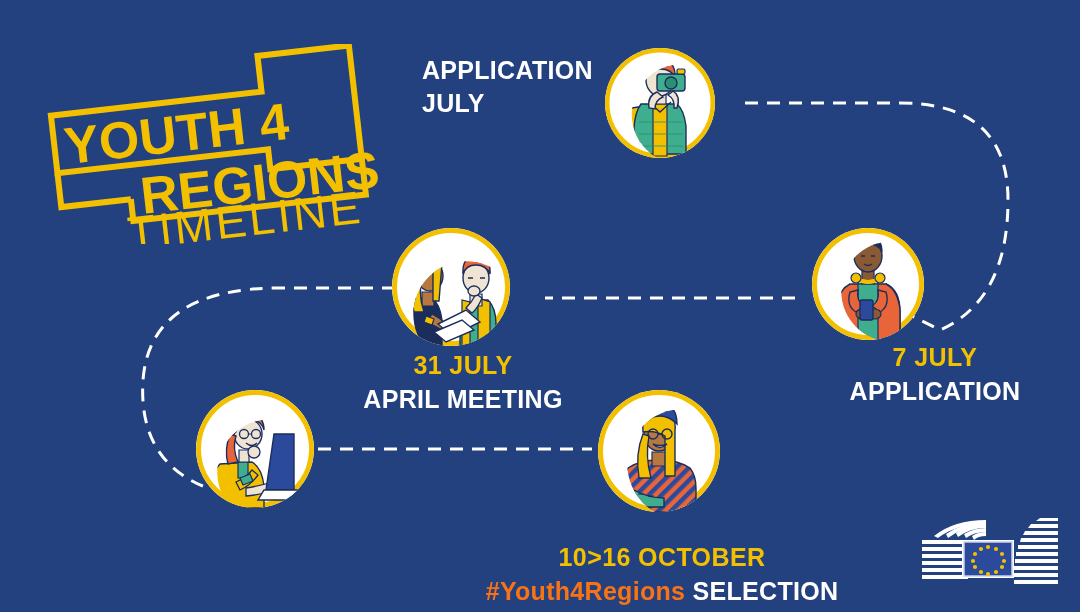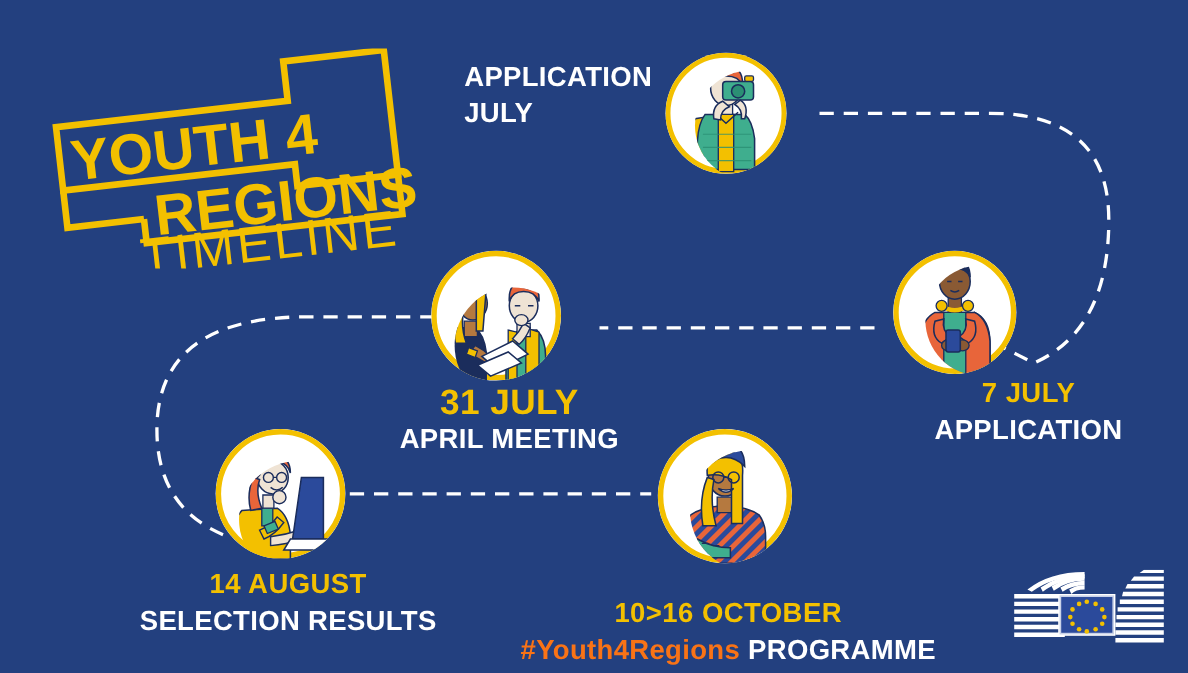--- a/index.html
+++ b/index.html
@@ -67,21 +67,21 @@
   
   #cap-open        { left: 422px; top: 54px;  }
   #cap-open .date  { font-size: 25px; line-height: 33px; }
   #cap-open .label { font-size: 25px; line-height: 33px; }
 
   #cap-deadline        { left: 840px; top: 340px; width: 190px; }
   #cap-deadline .date  { font-size: 25px; line-height: 34px; }
   #cap-deadline .label { font-size: 25px; line-height: 34px; }
 
   #cap-jury        { left: 348px; top: 348px; width: 230px; }
-  #cap-jury .date  { font-size: 32px; line-height: 34px; }
+  #cap-jury .date  { font-size: 25px; line-height: 34px; }
   #cap-jury .label { font-size: 25px; line-height: 34px; }
 
   #cap-results        { left: 112px; top: 514px; width: 300px; }
   #cap-results .date  { font-size: 25px; line-height: 34px; }
   #cap-results .label { font-size: 25px; line-height: 34px; }
 
   #cap-programme        { left: 462px; top: 540px; width: 400px; }
   #cap-programme .date  { font-size: 25px; line-height: 34px; }
   #cap-programme .label { font-size: 25px; line-height: 34px; }
 
@@ -272,24 +272,20 @@
         <path d="M44 88 l10 -4 l3 7 l-10 4 z" fill="#3fae8e" stroke="#1b2d5c" stroke-width="1.2"></path>
 
         <path d="M50 98 q14 -2 26 -6 l2 8 q-14 5 -28 6 z" fill="#efe3d4" stroke="#1b2d5c" stroke-width="1.3"></path>
 
         <path d="M78 44 l20 0 l0 56 l-28 0 z" fill="#2b4a9b" stroke="#1b2d5c" stroke-width="1.4"></path>
         <path d="M68 100 l36 0 l4 10 l-46 0 z" fill="#ffffff" stroke="#1b2d5c" stroke-width="1.4"></path>
       </g>
     </svg>
   </div>
 
-  <div class="caption cap-center" id="cap-results">
-    <div class="date">14 AUGUST</div>
-    <div class="label">SELECTION RESULTS</div>
-  </div>
 
   <div class="node" style="left:598px; top:390px; width:122px; height:122px;">
     <svg viewBox="0 0 122 122" width="122" height="122" xmlns="http://www.w3.org/2000/svg">
       <defs>
         <pattern id="stripes" width="9" height="9" patternUnits="userSpaceOnUse" patternTransform="rotate(45)">
           <rect width="9" height="9" fill="#e8653a"></rect>
           <rect width="4.5" height="9" fill="#2b4a9b"></rect>
         </pattern>
       </defs>
       <circle cx="61" cy="61" r="58.5" fill="#ffffff" stroke="#f3c000" stroke-width="5"></circle>
@@ -313,21 +309,21 @@
         <path d="M55 54 q7 7 14 0 q-7 3 -14 0 z" fill="#ffffff" stroke="#1b2d5c" stroke-width="1.3"></path>
 
         <path d="M36 100 q14 8 30 8 l0 9 l-32 0 z" fill="#3fae8e" stroke="#1b2d5c" stroke-width="1.4"></path>
         <path d="M40 104 l6 0 M50 106 l6 0" stroke="#1b2d5c" stroke-width="1.2"></path>
       </g>
     </svg>
   </div>
 
   <div class="caption cap-center" id="cap-programme">
     <div class="date">10&gt;16 OCTOBER</div>
-    <div class="label"><span class="hashtag">#Youth4Regions</span><span> PROGRAMME</span></div>
+    <div class="label"><span class="hashtag">#Youth4Regions</span><span> SELECTION</span></div>
   </div>
 
   <svg id="eu-logo" viewBox="0 0 140 78" xmlns="http://www.w3.org/2000/svg">
 
     <g fill="#ffffff">
       <path d="M2 22 L48 22 L48 26 L2 26 Z"></path>
       <path d="M2 29 L48 29 L48 33 L2 33 Z"></path>
       <path d="M2 36 L48 36 L48 40 L2 40 Z"></path>
       <path d="M2 43 L48 43 L48 47 L2 47 Z"></path>
       <path d="M2 50 L48 50 L48 54 L2 54 Z"></path>

